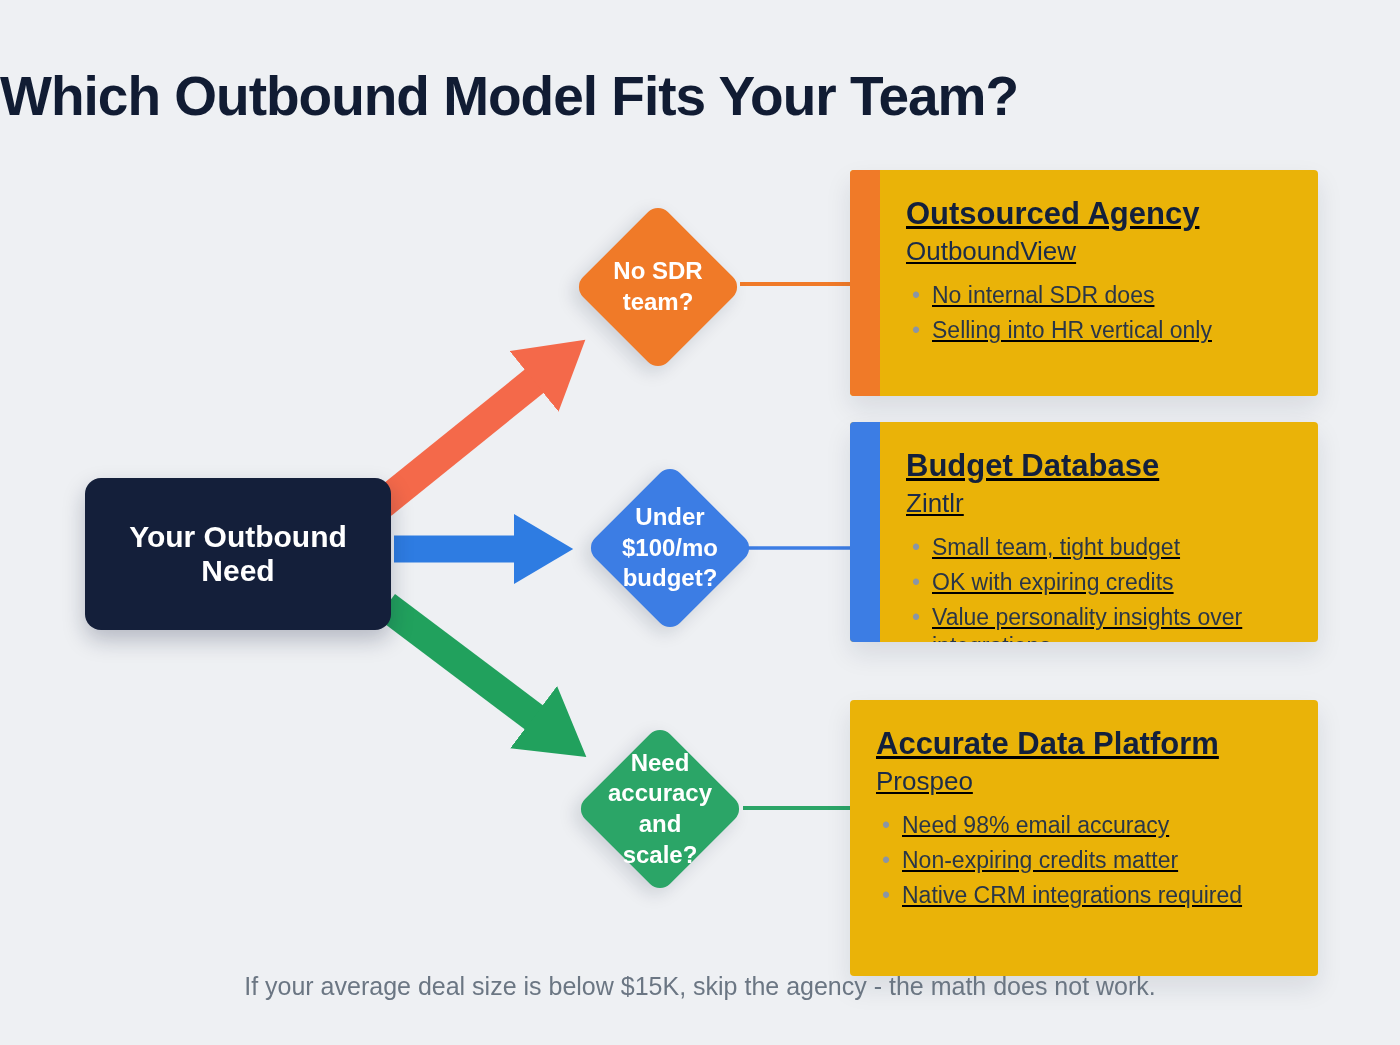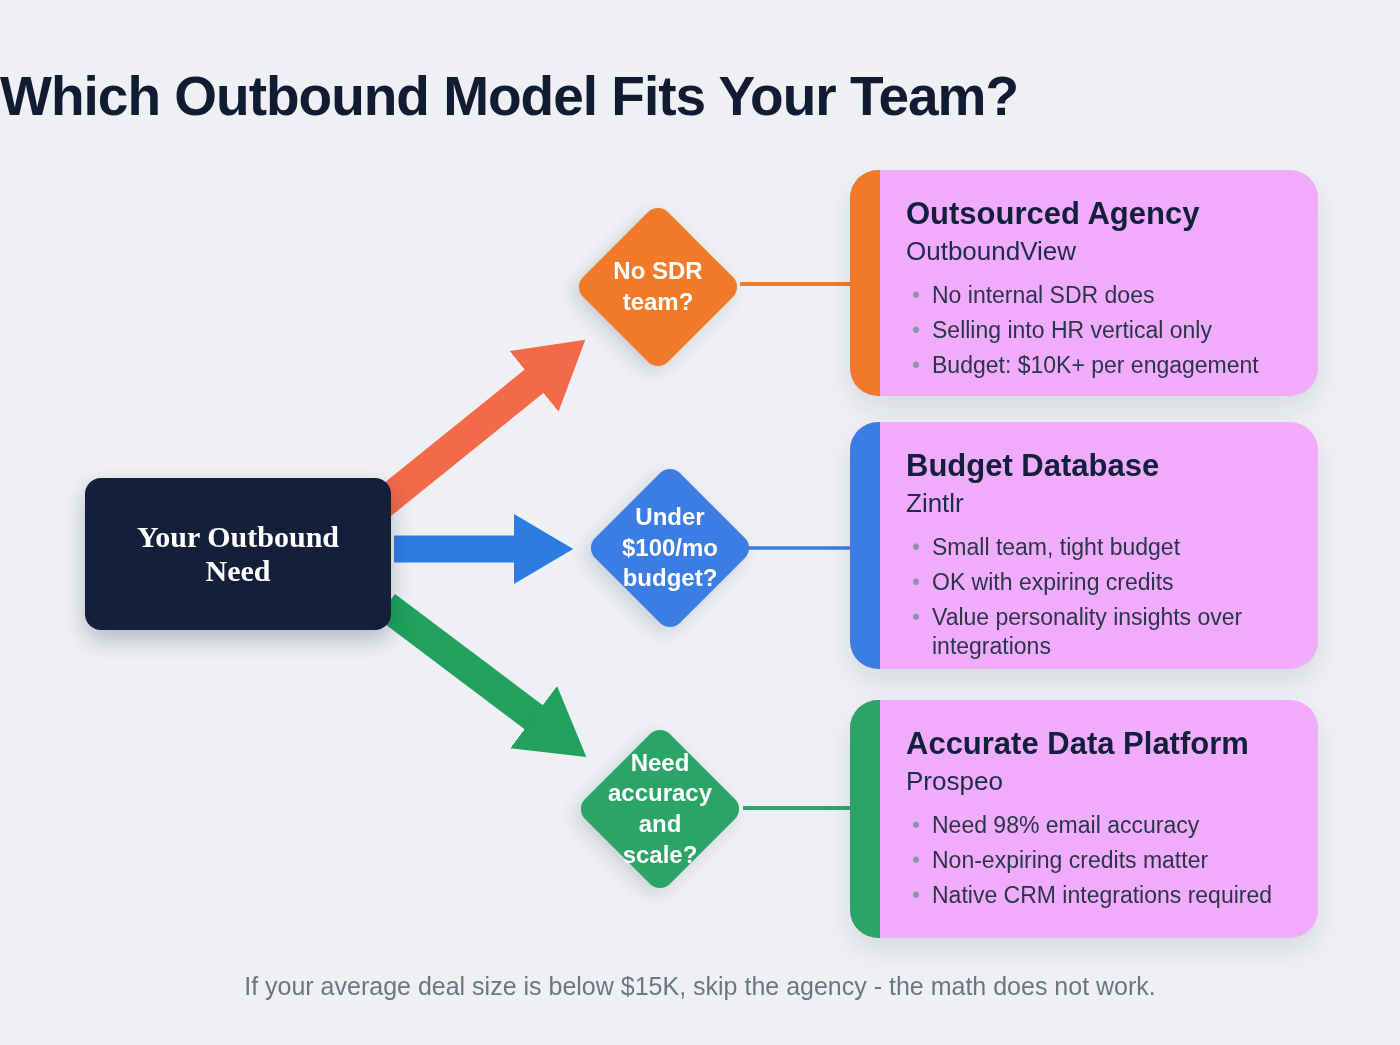--- a/index.html
+++ b/index.html
@@ -15,21 +15,20 @@
     color:#111c33; letter-spacing:-1px;
   }
   
   .root-node {
     position:absolute; left:85px; top:478px; width:306px; height:152px;
     background:#141f3a; border-radius:16px;
     display:flex; align-items:center; justify-content:center;
     color:#ffffff; font-size:30px; font-weight:700; text-align:center;
     padding:0 26px; box-sizing:border-box; z-index:2;
     box-shadow:0 10px 22px rgba(15,25,55,.25);
-    font-family:Liberation Serif, serif;
   }
   
   .arrows { position:absolute; left:0; top:0; z-index:1; }
   
   .diamond { position:absolute; width:170px; height:170px; z-index:2; }
   .diamond .shape {
     position:absolute; left:25px; top:25px; width:120px; height:120px;
     transform:rotate(45deg); border-radius:14px;
     box-shadow:0 8px 18px rgba(15,25,55,.15);
   }
@@ -37,23 +36,23 @@
     position:absolute; inset:0; display:flex; align-items:center; justify-content:center;
     text-align:center; color:#ffffff; font-weight:700; font-size:24px; line-height:1.28;
   }
   .diamond .label span { display:block; width:108px; }
   .b0 .shape { background:#f07a28; }
   .b1 .shape { background:#3c7de4; }
   .b2 .shape { background:#2ba567; }
   
   .card {
     position:absolute; left:850px; width:468px;
-    background:#f0abfc; border-radius:28px; overflow:hidden;
+    background:#eab308; border-radius:4px; overflow:hidden;
     box-shadow:0 12px 26px rgba(20,30,60,.10);
-    display:flex; z-index:2; box-sizing:border-box;
+    display:flex; z-index:2; box-sizing:border-box;text-decoration:underline;
   }
   .card .accent { width:30px; flex:none; }
   .b0.card .accent { background:#f07a28; }
   .b1.card .accent { background:#3c7de4; }
   .b2.card .accent { background:#2ba567; }
   .card .content { flex:1; padding:26px 26px 22px 26px; }
   .card-title { font-size:31px; font-weight:800; color:#13203c; margin:0 0 4px 0; }
   .card-subtitle { font-size:26px; font-weight:400; color:#1c2c49; margin:0 0 14px 0; }
   .card ul { list-style:none; margin:0; padding:0; }
   .card li {
@@ -122,39 +121,38 @@
   </div>
 
   <div class="card b0" style="top:170px; height:226px;">
     <div class="accent"></div>
     <div class="content">
       <div class="card-title">Outsourced Agency</div>
       <div class="card-subtitle">OutboundView</div>
       <ul>
         <li>No internal SDR does</li>
         <li>Selling into HR vertical only</li>
-        <li>Budget: $10K+ per engagement</li>
       </ul>
     </div>
   </div>
 
-  <div class="card b1" style="top:422px; height:247px;">
+  <div class="card b1" style="top:422px; height:220px;">
     <div class="accent"></div>
     <div class="content">
       <div class="card-title">Budget Database</div>
       <div class="card-subtitle">Zintlr</div>
       <ul>
         <li>Small team, tight budget</li>
         <li>OK with expiring credits</li>
         <li>Value personality insights over integrations</li>
       </ul>
     </div>
   </div>
 
-  <div class="card b2" style="top:700px; height:238px;">
+  <div class="card b2" style="top:700px; height:276px;flex-direction:column;">
     <div class="accent"></div>
     <div class="content">
       <div class="card-title">Accurate Data Platform</div>
       <div class="card-subtitle">Prospeo</div>
       <ul>
         <li>Need 98% email accuracy</li>
         <li>Non-expiring credits matter</li>
         <li>Native CRM integrations required</li>
       </ul>
     </div>

